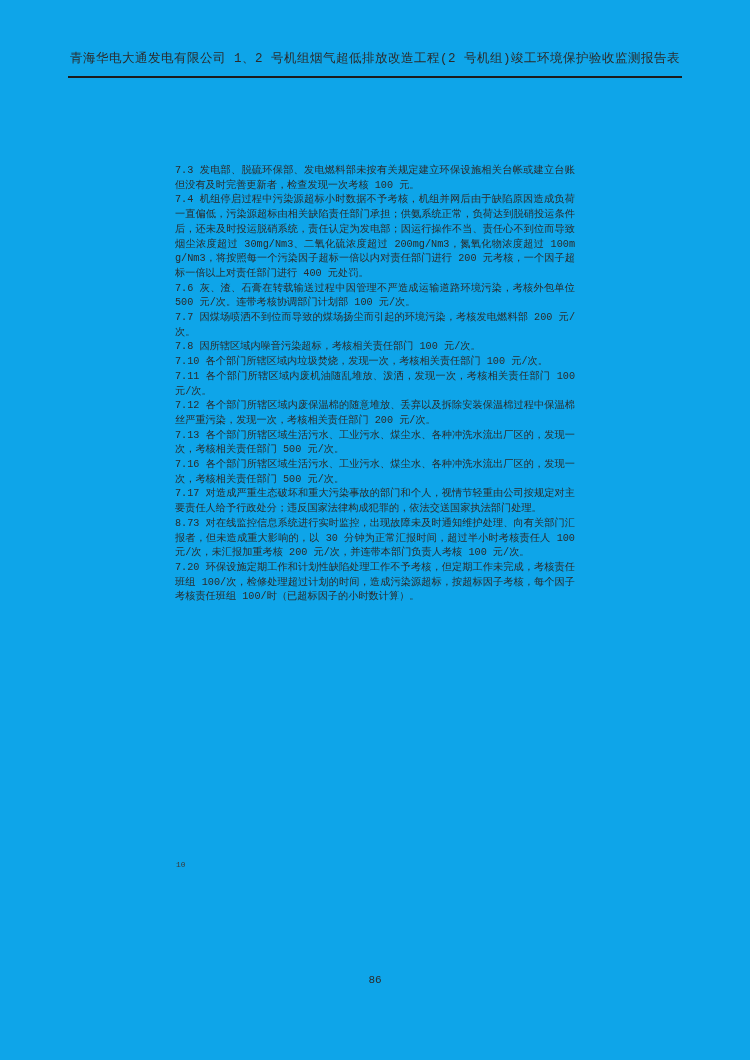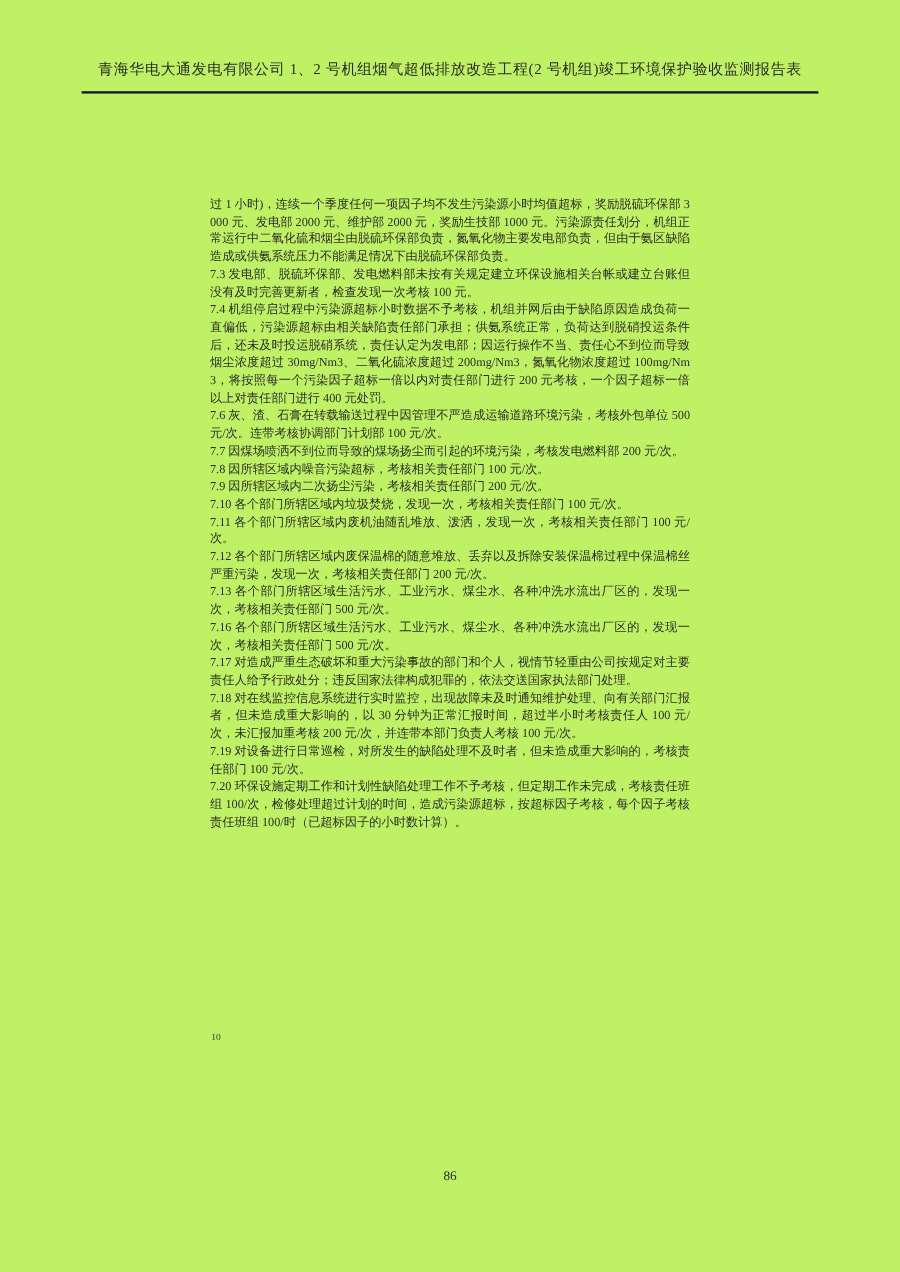--- a/index.html
+++ b/index.html
@@ -4,23 +4,23 @@
 <style>
   html, body {
     margin: 0;
     padding: 0;
     background: #ffffff;
   }
   .page {
     position: relative;
     width: 750px;
     height: 1060px;
-    background: #bef264;
+    background: #0ea5e9;
     overflow: hidden;
-    font-family: Liberation Serif, serif;
+    font-family: Liberation Mono, monospace;
     color: #2b2b2b;
   }
   .header-title {
     position: absolute;
     top: 50px;
     left: 0;
     width: 750px;
     text-align: center;
     font-size: 12.5px;
     letter-spacing: 0.5px;
@@ -71,35 +71,32 @@
 <body>
 
 <div class="page">
 
   <div class="header">
     <div class="header-title">青海华电大通发电有限公司 1、2 号机组烟气超低排放改造工程(2 号机组)竣工环境保护验收监测报告表</div>
     <div class="header-rule"></div>
   </div>
 
   <div class="doc-body" id="paragraphs">
-      <p class="para">过 1 小时)，连续一个季度任何一项因子均不发生污染源小时均值超标，奖励脱硫环保部 3000 元、发电部 2000 元、维护部 2000 元，奖励生技部 1000 元。污染源责任划分，机组正常运行中二氧化硫和烟尘由脱硫环保部负责，氮氧化物主要发电部负责，但由于氨区缺陷造成或供氨系统压力不能满足情况下由脱硫环保部负责。</p>
       <p class="para">7.3 发电部、脱硫环保部、发电燃料部未按有关规定建立环保设施相关台帐或建立台账但没有及时完善更新者，检查发现一次考核 100 元。</p>
       <p class="para">7.4 机组停启过程中污染源超标小时数据不予考核，机组并网后由于缺陷原因造成负荷一直偏低，污染源超标由相关缺陷责任部门承担；供氨系统正常，负荷达到脱硝投运条件后，还未及时投运脱硝系统，责任认定为发电部；因运行操作不当、责任心不到位而导致烟尘浓度超过 30mg/Nm3、二氧化硫浓度超过 200mg/Nm3，氮氧化物浓度超过 100mg/Nm3，将按照每一个污染因子超标一倍以内对责任部门进行 200 元考核，一个因子超标一倍以上对责任部门进行 400 元处罚。</p>
       <p class="para">7.6 灰、渣、石膏在转载输送过程中因管理不严造成运输道路环境污染，考核外包单位 500 元/次。连带考核协调部门计划部 100 元/次。</p>
       <p class="para">7.7 因煤场喷洒不到位而导致的煤场扬尘而引起的环境污染，考核发电燃料部 200 元/次。</p>
       <p class="para">7.8 因所辖区域内噪音污染超标，考核相关责任部门 100 元/次。</p>
-      <p class="para">7.9 因所辖区域内二次扬尘污染，考核相关责任部门 200 元/次。</p>
       <p class="para">7.10 各个部门所辖区域内垃圾焚烧，发现一次，考核相关责任部门 100 元/次。</p>
       <p class="para">7.11 各个部门所辖区域内废机油随乱堆放、泼洒，发现一次，考核相关责任部门 100 元/次。</p>
       <p class="para">7.12 各个部门所辖区域内废保温棉的随意堆放、丢弃以及拆除安装保温棉过程中保温棉丝严重污染，发现一次，考核相关责任部门 200 元/次。</p>
       <p class="para">7.13 各个部门所辖区域生活污水、工业污水、煤尘水、各种冲洗水流出厂区的，发现一次，考核相关责任部门 500 元/次。</p>
       <p class="para">7.16 各个部门所辖区域生活污水、工业污水、煤尘水、各种冲洗水流出厂区的，发现一次，考核相关责任部门 500 元/次。</p>
       <p class="para">7.17 对造成严重生态破坏和重大污染事故的部门和个人，视情节轻重由公司按规定对主要责任人给予行政处分；违反国家法律构成犯罪的，依法交送国家执法部门处理。</p>
-      <p class="para">7.18 对在线监控信息系统进行实时监控，出现故障未及时通知维护处理、向有关部门汇报者，但未造成重大影响的，以 30 分钟为正常汇报时间，超过半小时考核责任人 100 元/次，未汇报加重考核 200 元/次，并连带本部门负责人考核 100 元/次。</p>
-      <p class="para">7.19 对设备进行日常巡检，对所发生的缺陷处理不及时者，但未造成重大影响的，考核责任部门 100 元/次。</p>
+      <p class="para">8.73 对在线监控信息系统进行实时监控，出现故障未及时通知维护处理、向有关部门汇报者，但未造成重大影响的，以 30 分钟为正常汇报时间，超过半小时考核责任人 100 元/次，未汇报加重考核 200 元/次，并连带本部门负责人考核 100 元/次。</p>
       <p class="para">7.20 环保设施定期工作和计划性缺陷处理工作不予考核，但定期工作未完成，考核责任班组 100/次，检修处理超过计划的时间，造成污染源超标，按超标因子考核，每个因子考核责任班组 100/时（已超标因子的小时数计算）。</p>
     </div>
 
   <div class="inner-pagenum">10</div>
 
   <div class="pagenum">86</div>
 
 </div>
 
 </body></html>

